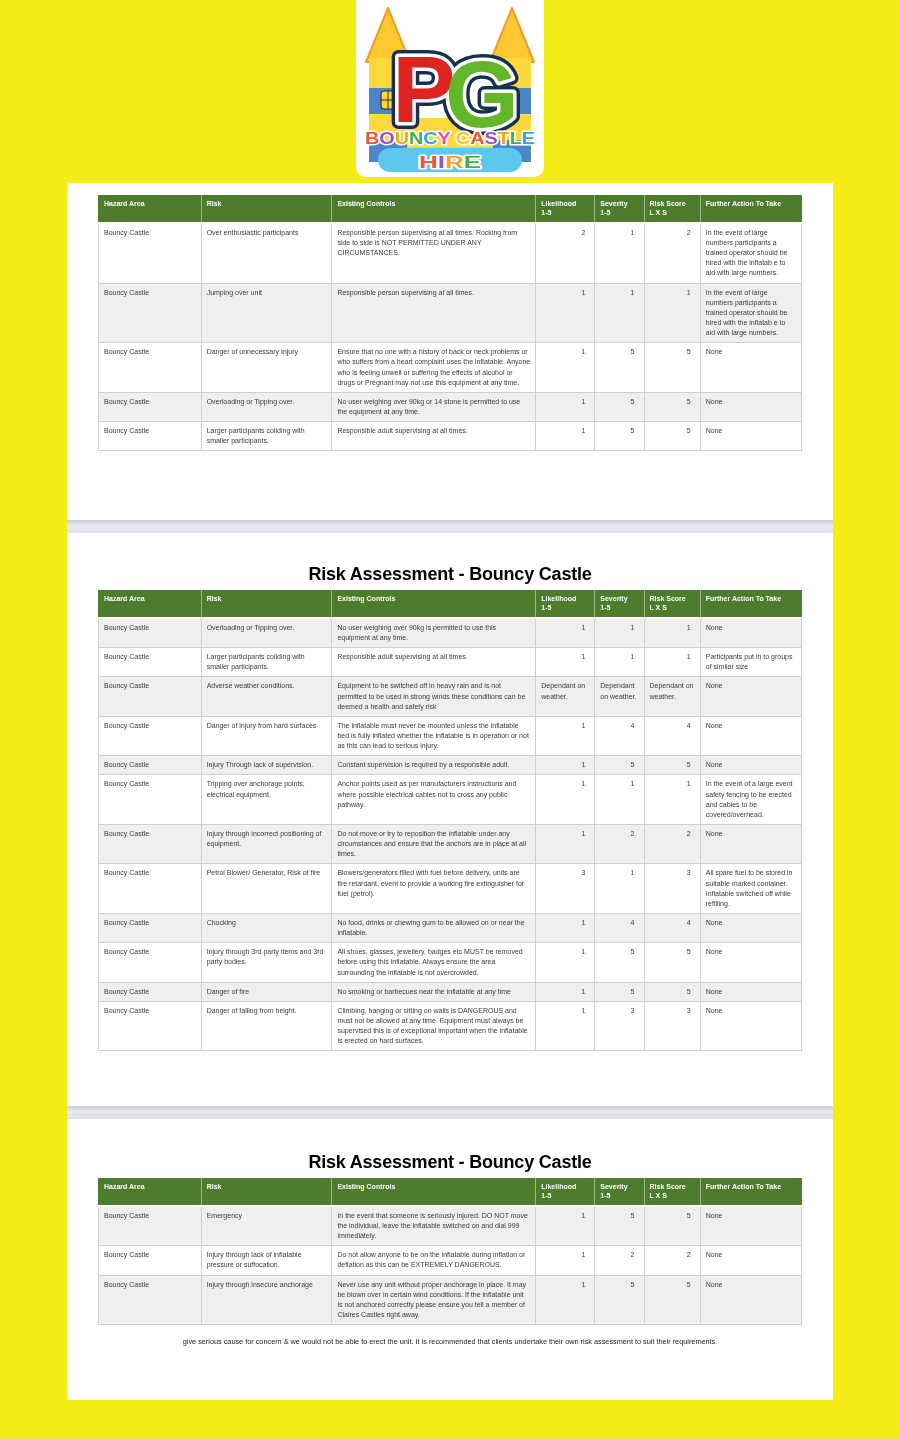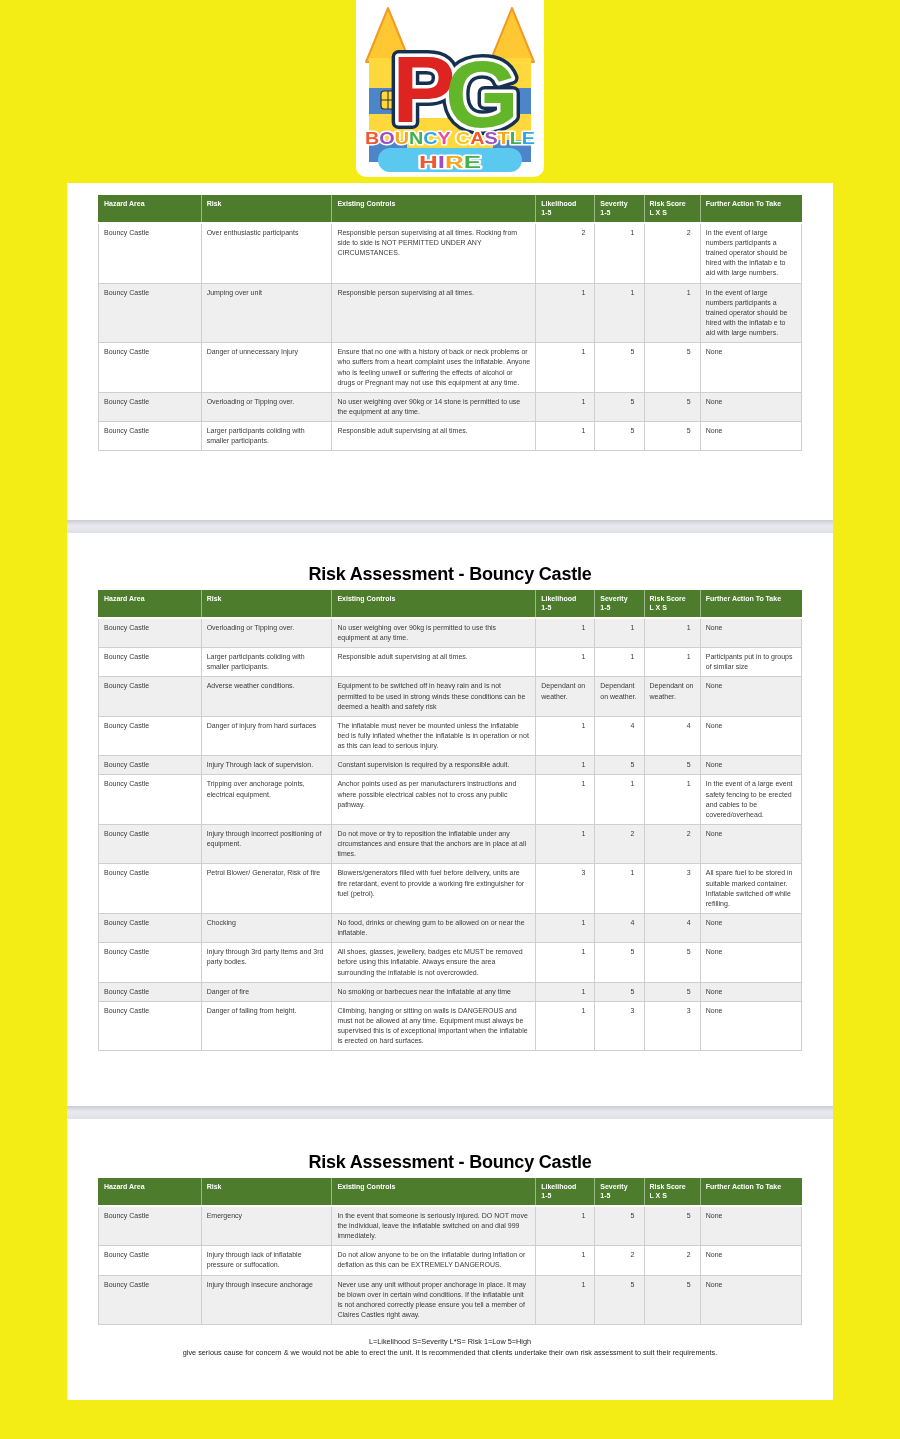--- a/index.html
+++ b/index.html
@@ -394,19 +394,18 @@
               <td>Injury through insecure anchorage</td>
               <td>Never use any unit without proper anchorage in place. It may be blown over in certain wind conditions. If the inflatable unit is not anchored correctly please ensure you tell a member of Claires Castles right away.</td>
               <td class="num">1</td>
               <td class="num">5</td>
               <td class="num">5</td>
               <td>None</td>
             </tr>
           </tbody>
       </table>
       <div class="footer-notes">
-          <div>L=Likelihood S=Severity L*S= Risk 1=Low 5=High</div>
           <div>give serious cause for concern &amp; we would not be able to erect the unit. It is recommended that clients undertake their own risk assessment to suit their requirements.</div>
         </div>
     </div>
 
   </div>
 </div>
 
 </body></html>

